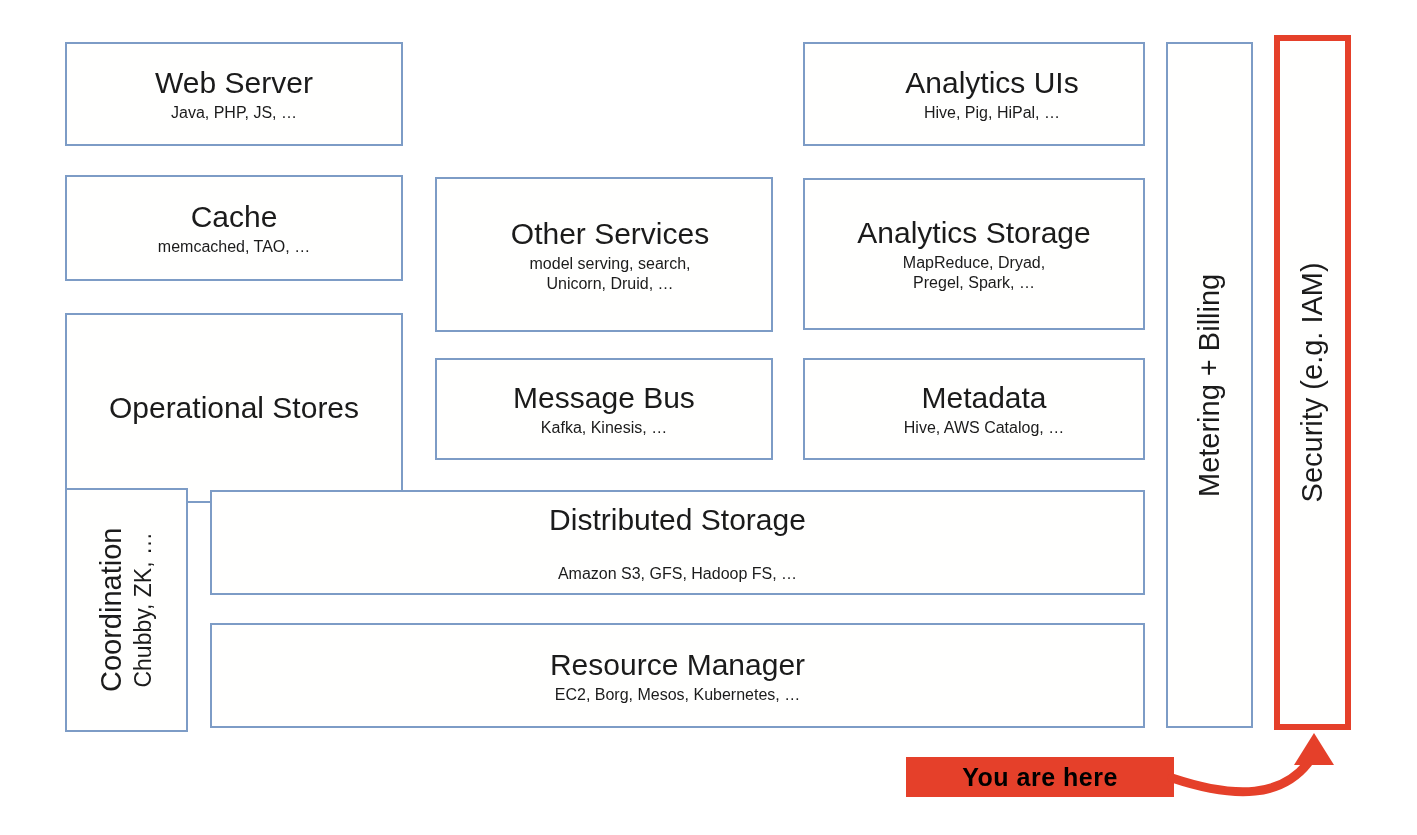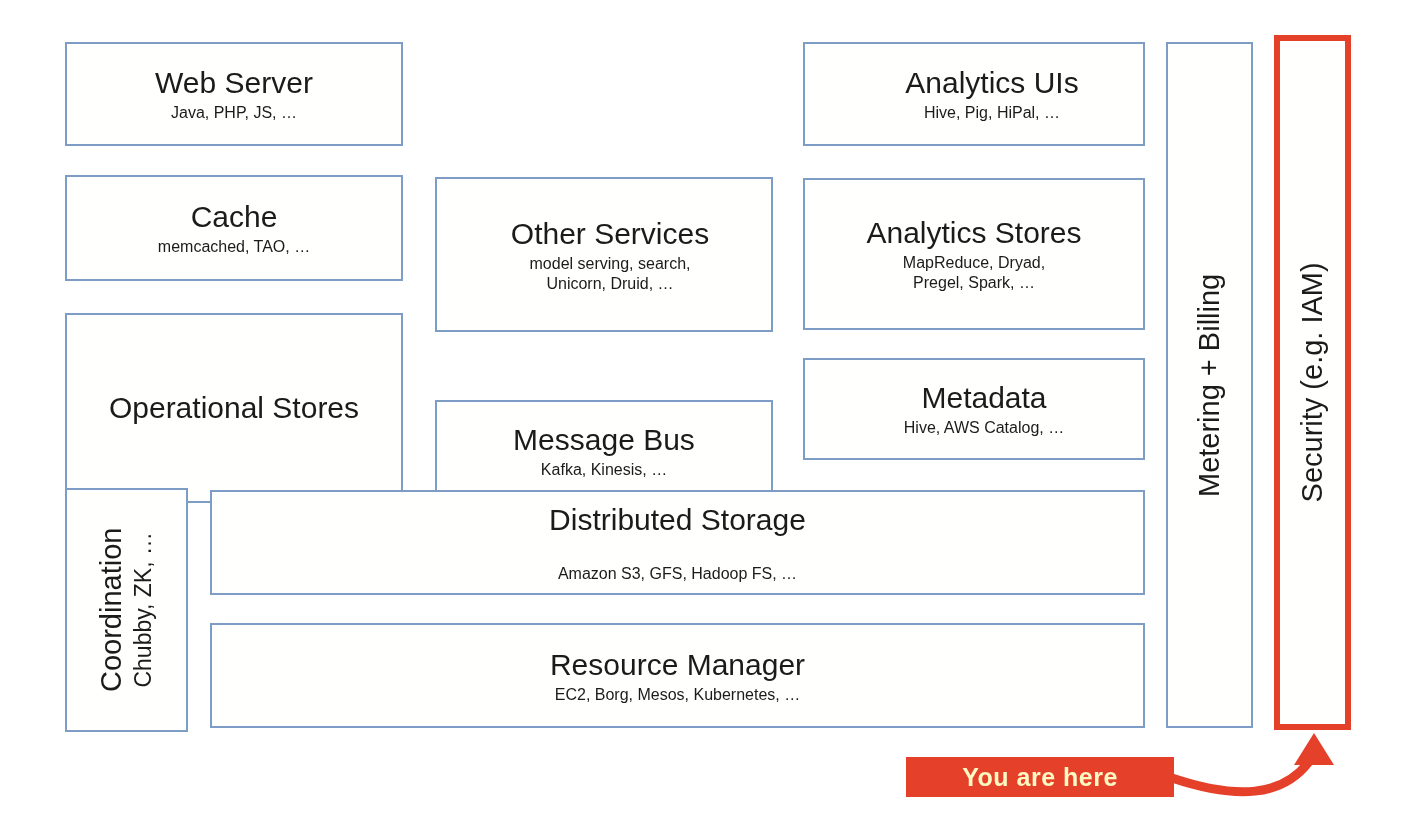--- a/index.html
+++ b/index.html
@@ -20,21 +20,21 @@
   }
   .box-title{font-size:30px;line-height:1.2;white-space:nowrap;}
   .box-subtitle{font-size:16px;line-height:1.25;white-space:pre-line;margin-top:2px;}
   .vbox{flex-direction:row;}
   .rot{transform:rotate(-90deg);white-space:nowrap;text-align:center;}
   .rot .box-title{font-size:29px;}
   .rot .box-subtitle{font-size:23px;margin-top:0;}
   .security{border:6px solid var(--accent-red);}
   .you-are-here{
     position:absolute;left:906px;top:757px;width:268px;height:40px;
-    background:var(--accent-red);color:#fef9c3;font-weight:bold;font-size:25px;
+    background:var(--accent-red);color:#000000;font-weight:bold;font-size:25px;
     display:flex;align-items:center;justify-content:center;letter-spacing:0.5px;
   }
   .arrow-overlay{
     position:absolute;left:0;top:0;width:1417px;height:835px;
     color:var(--accent-red);pointer-events:none;
   }
 </style>
 </head>
 <body>
 
@@ -50,31 +50,31 @@
   </div>
   <div class="box" style="left:65px;top:313px;width:338px;height:190px;">
     <div class="box-title">Operational Stores</div>
   </div>
 
   <div class="box" style="left:435px;top:177px;width:338px;height:155px;padding-left:12px;">
     <div class="box-title">Other Services</div>
     <div class="box-subtitle">model serving, search,
 Unicorn, Druid, …</div>
   </div>
-  <div class="box" style="left:435px;top:358px;width:338px;height:102px;margin-top:42px;">
+  <div class="box" style="left:435px;top:358px;width:338px;height:102px;">
     <div class="box-title">Message Bus</div>
     <div class="box-subtitle">Kafka, Kinesis, …</div>
   </div>
 
   <div class="box" style="left:803px;top:42px;width:342px;height:104px;padding-left:36px;">
     <div class="box-title">Analytics UIs</div>
     <div class="box-subtitle">Hive, Pig, HiPal, …</div>
   </div>
   <div class="box" style="left:803px;top:178px;width:342px;height:152px;">
-    <div class="box-title">Analytics Stores</div>
+    <div class="box-title">Analytics Storage</div>
     <div class="box-subtitle">MapReduce, Dryad,
 Pregel, Spark, …</div>
   </div>
   <div class="box" style="left:803px;top:358px;width:342px;height:102px;padding-left:20px;">
     <div class="box-title">Metadata</div>
     <div class="box-subtitle">Hive, AWS Catalog, …</div>
   </div>
 
   <div class="box vbox" style="left:65px;top:488px;width:123px;height:244px;">
     <div class="rot">

